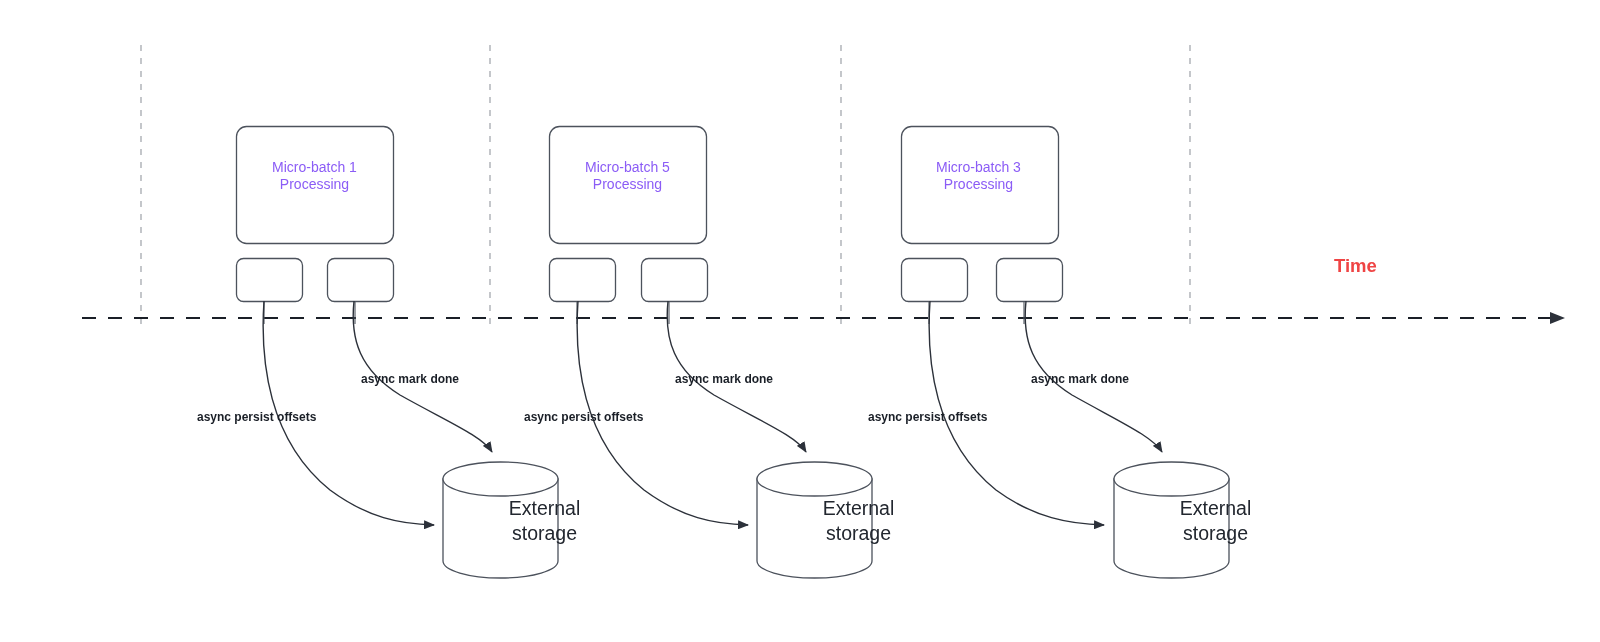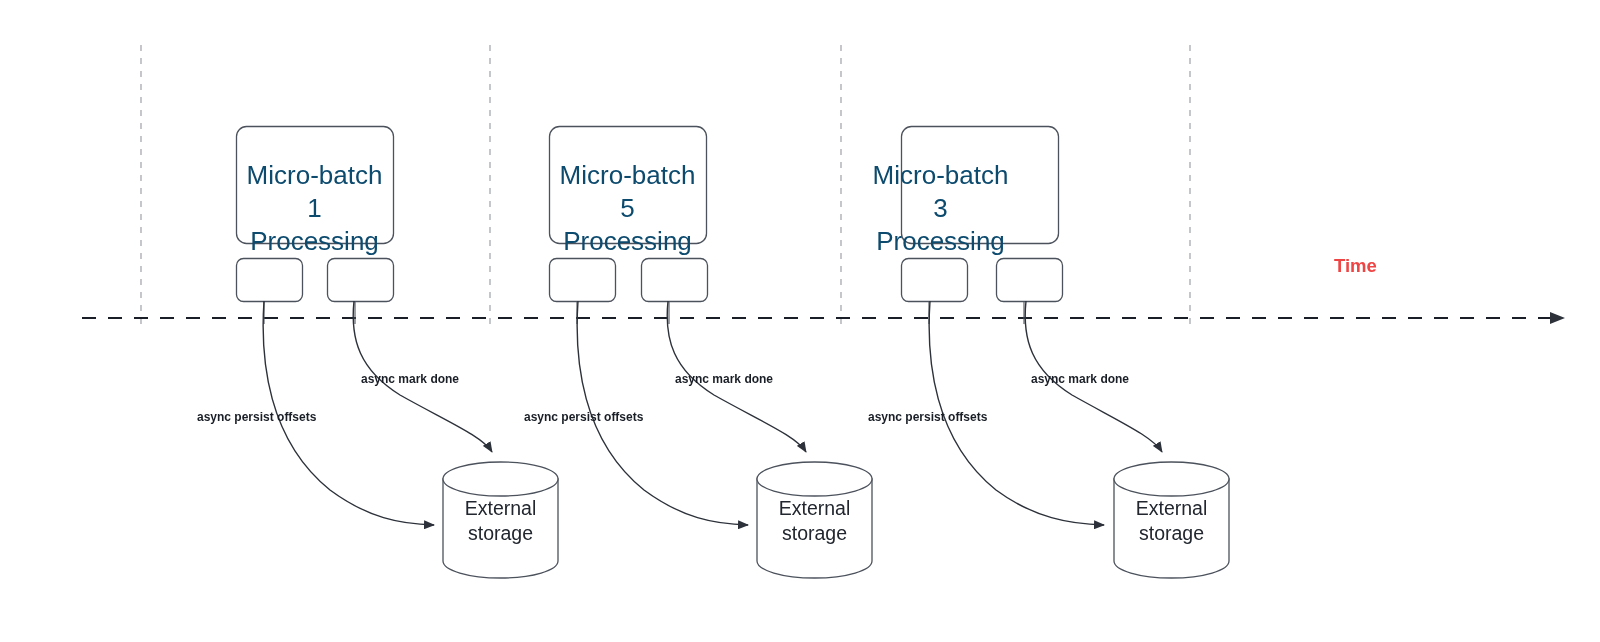--- a/index.html
+++ b/index.html
@@ -32,26 +32,27 @@
     overflow: visible;
   }
   .node-label {
     position: absolute;
     text-align: center;
     line-height: 1.28;
     pointer-events: none;
     white-space: pre-line;
   }
   .batch-label {
-    font-size: 26px;
-    color: #0c4a6e;
+    font-size: 14px;
+    color: #8b5cf6;
   }
   .storage-label {
     font-size: 19.5px;
     color: #22272f;
+    padding-left: 44px;
   }
   .edge-label {
     position: absolute;
     font-size: 12px;
     font-weight: bold;
     color: #1a1f27;
     white-space: nowrap;
   }
   .time-label {
     position: absolute;
@@ -123,21 +124,21 @@
       <div class="node-label storage-label" style="left: 443px; top: 496px; width: 115px;">External
 storage</div>
       <div class="edge-label" style="left: 197px; top: 410px;">async persist offsets</div>
       <div class="edge-label" style="left: 361px; top: 372px;">async mark done</div>
       <div class="node-label batch-label" style="left: 549px; top: 158.5px; width: 157px;">Micro-batch 5
 Processing</div>
       <div class="node-label storage-label" style="left: 757px; top: 496px; width: 115px;">External
 storage</div>
       <div class="edge-label" style="left: 524px; top: 410px;">async persist offsets</div>
       <div class="edge-label" style="left: 675px; top: 372px;">async mark done</div>
-      <div class="node-label batch-label" style="left: 862px; top: 158.5px; width: 157px;">Micro-batch 3
+      <div class="node-label batch-label" style="left: 900px; top: 158.5px; width: 157px;">Micro-batch 3
 Processing</div>
       <div class="node-label storage-label" style="left: 1114px; top: 496px; width: 115px;">External
 storage</div>
       <div class="edge-label" style="left: 868px; top: 410px;">async persist offsets</div>
       <div class="edge-label" style="left: 1031px; top: 372px;">async mark done</div>
     </div>
 
   <div class="time-label" style="left: 1334px; top: 255px;">Time</div>
 
 </div>

